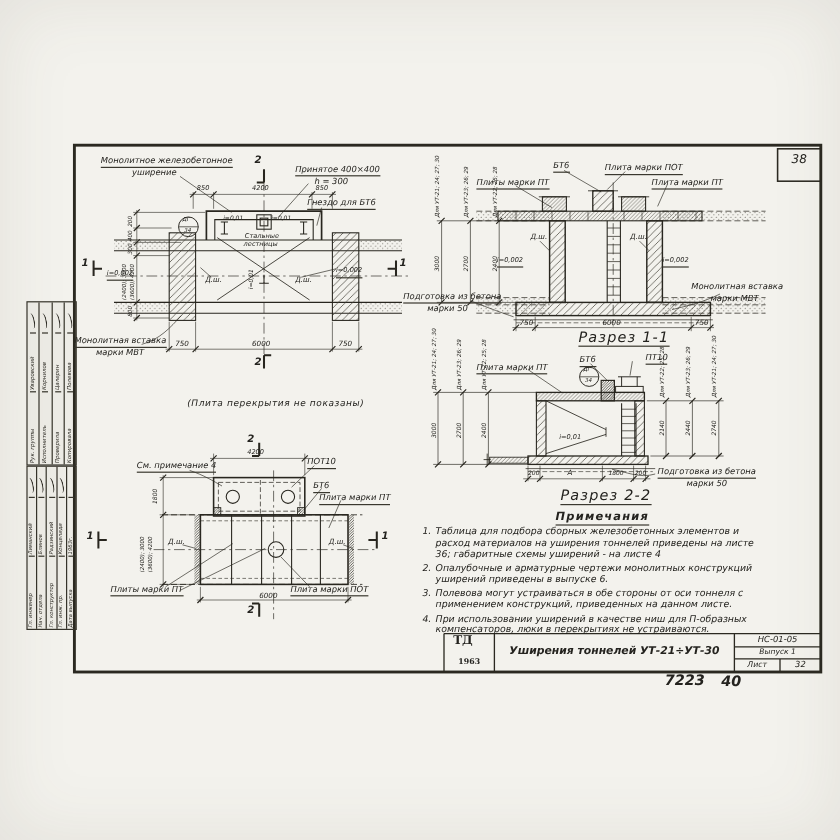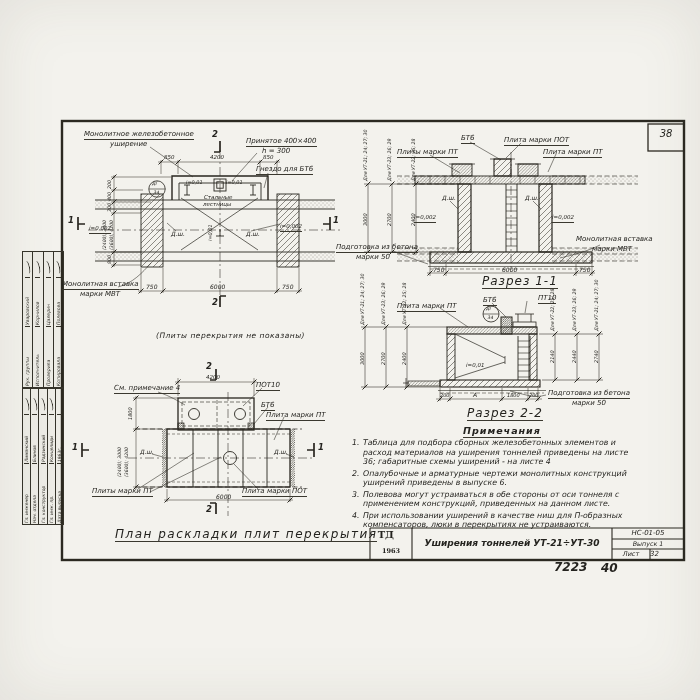--- a/index.html
+++ b/index.html
@@ -190,21 +190,21 @@
 <span class="lbl rot" style="left:108px;top:212px;font-size:4.8px">300</span>
 <span class="lbl rot" style="left:103px;top:250px;font-size:4.6px">(2400); 3000</span>
 <span class="lbl rot" style="left:109.5px;top:250px;font-size:4.6px">(3600); 4200</span>
 <span class="lbl rot" style="left:108px;top:264px;font-size:4.8px">800</span>
 <span class="lbl mk" style="left:212px;top:130px">2</span>
 <span class="lbl mk" style="left:212px;top:298px">2</span>
 <span class="lbl mk" style="left:68px;top:216px">1</span>
 <span class="lbl mk" style="left:333px;top:216px">1</span>
 <span class="lbl" style="left:152px;top:182px;font-size:4.6px">ДГ</span>
 <span class="lbl" style="left:153.5px;top:191px;font-size:4.6px">34</span>
-<span class="lbl" style="left:156px;top:332px;font-size:7.5px;letter-spacing:0.5px">(Плиты перекрытия не показаны)</span>
+<span class="lbl" style="left:156px;top:332px;font-size:7.5px;letter-spacing:0.5px">(Плита перекрытия не показаны)</span>
 
 <span class="lbl u" style="left:461px;top:135px">БТ6</span>
 <span class="lbl u" style="left:504px;top:137px">Плита марки ПОТ</span>
 <span class="lbl u" style="left:397px;top:149px">Плиты марки ПТ</span>
 <span class="lbl u" style="left:543px;top:149px">Плита марки ПТ</span>
 <span class="lbl" style="left:442px;top:195px;font-size:6px">Д.ш.</span>
 <span class="lbl" style="left:525px;top:195px;font-size:6px">Д.ш.</span>
 <span class="lbl u" style="left:414px;top:215px;font-size:5.5px">i=0,002</span>
 <span class="lbl u" style="left:552px;top:215px;font-size:5.5px">i=0,002</span>
 <span class="lbl" style="left:576px;top:236px">Монолитная вставка</span>
@@ -258,21 +258,20 @@
 <span class="lbl u" style="left:242px;top:488px">Плита марки ПОТ</span>
 <span class="lbl d" style="left:206px;top:375px">4200</span>
 <span class="lbl" style="left:216px;top:494px;font-size:6px">6000</span>
 <span class="lbl rot" style="left:128px;top:420px;font-size:5px">1800</span>
 <span class="lbl rot" style="left:118px;top:477px;font-size:4.6px">(2400); 3000</span>
 <span class="lbl rot" style="left:124.5px;top:477px;font-size:4.6px">(3600); 4200</span>
 <span class="lbl mk" style="left:206px;top:362px">2</span>
 <span class="lbl mk" style="left:206px;top:505px">2</span>
 <span class="lbl mk" style="left:72px;top:443px">1</span>
 <span class="lbl mk" style="left:318px;top:443px">1</span>
-<span class="lbl u ttl" style="left:115px;top:528px;letter-spacing:1.5px">План раскладки плит перекрытия</span>
 
 <span class="lbl u" style="left:463px;top:426px;font-size:9.5px;font-weight:bold;letter-spacing:1px">Примечания</span>
 <div class="notes">
   <div class="note">
         <span class="note-num">1.</span>
         <span class="note-text">Таблица для подбора сборных железобетонных элементов и расход материалов на уширения тоннелей приведены на листе 36; габаритные схемы уширений - на листе 4</span>
       </div>
   <div class="note">
         <span class="note-num">2.</span>
         <span class="note-text">Опалубочные и арматурные чертежи монолитных конструкций уширений приведены в выпуске 6.</span>
@@ -286,21 +285,21 @@
         <span class="note-text">При использовании уширений в качестве ниш для П-образных компенсаторов, люки в перекрытиях не устраиваются.</span>
       </div>
 </div>
 
 <span class="lbl logo" style="left:370px;top:530px;width:24px;text-align:right;font-size:10px;font-style:normal">ТД</span>
 <span class="lbl logo" style="left:370px;top:548px;width:42px;text-align:center;font-size:6.5px;font-style:normal">1963</span>
 <span class="lbl" style="left:412px;top:539px;width:200px;text-align:center;font-size:9px;font-weight:bold">Уширения тоннелей УТ-21÷УТ-30</span>
 <span class="lbl" style="left:612px;top:530px;width:72px;text-align:center;font-size:7px">НС-01-05</span>
 <span class="lbl" style="left:612px;top:540.5px;width:72px;text-align:center;font-size:6.3px">Выпуск 1</span>
 <span class="lbl" style="left:612px;top:551px;width:38px;text-align:center;font-size:6.5px">Лист</span>
-<span class="lbl" style="left:650px;top:551px;width:34px;text-align:left;font-size:7px">32</span>
+<span class="lbl" style="left:650px;top:551px;width:34px;text-align:center;font-size:7px">32</span>
 <span class="lbl" style="left:648px;top:129px;width:36px;text-align:center;font-size:10px">38</span>
 <span class="lbl" style="left:554px;top:561px;font-size:12px;font-weight:bold">7223</span>
 <span class="lbl" style="left:601px;top:562px;font-size:12px;font-weight:bold">40</span>
 
 <div class="mtab" style="left:22px;top:388px;width:135px;height:40px">
   <div class="mrow">
         <span class="mrole">Рук. группы</span>
         <span class="mname">Уваровский</span>
         <span class="msig"><span class="squig"></span></span>
       </div>

